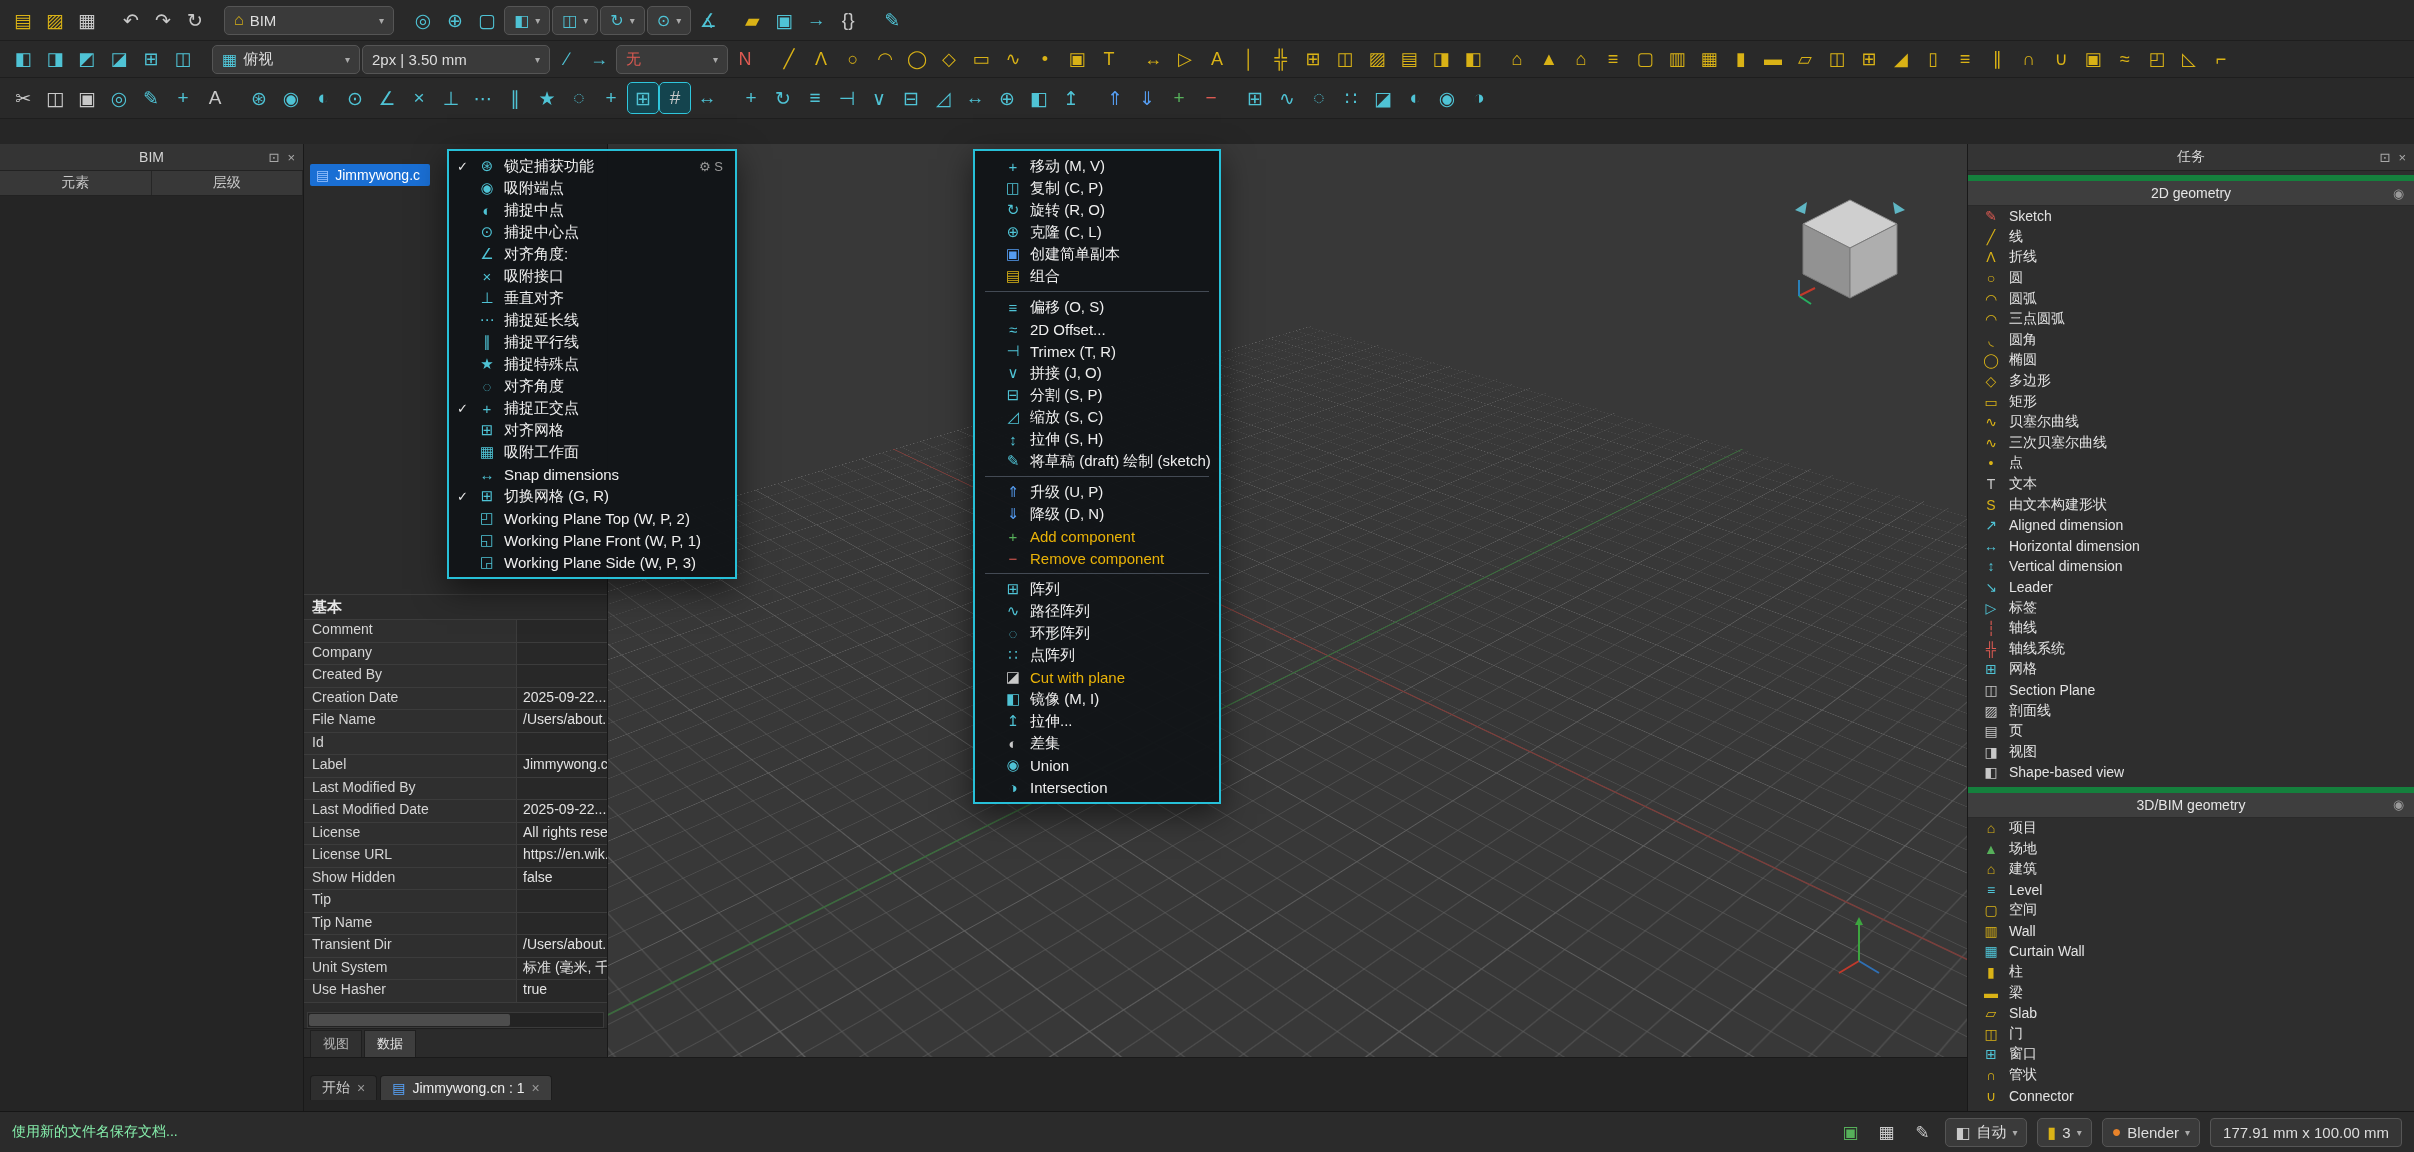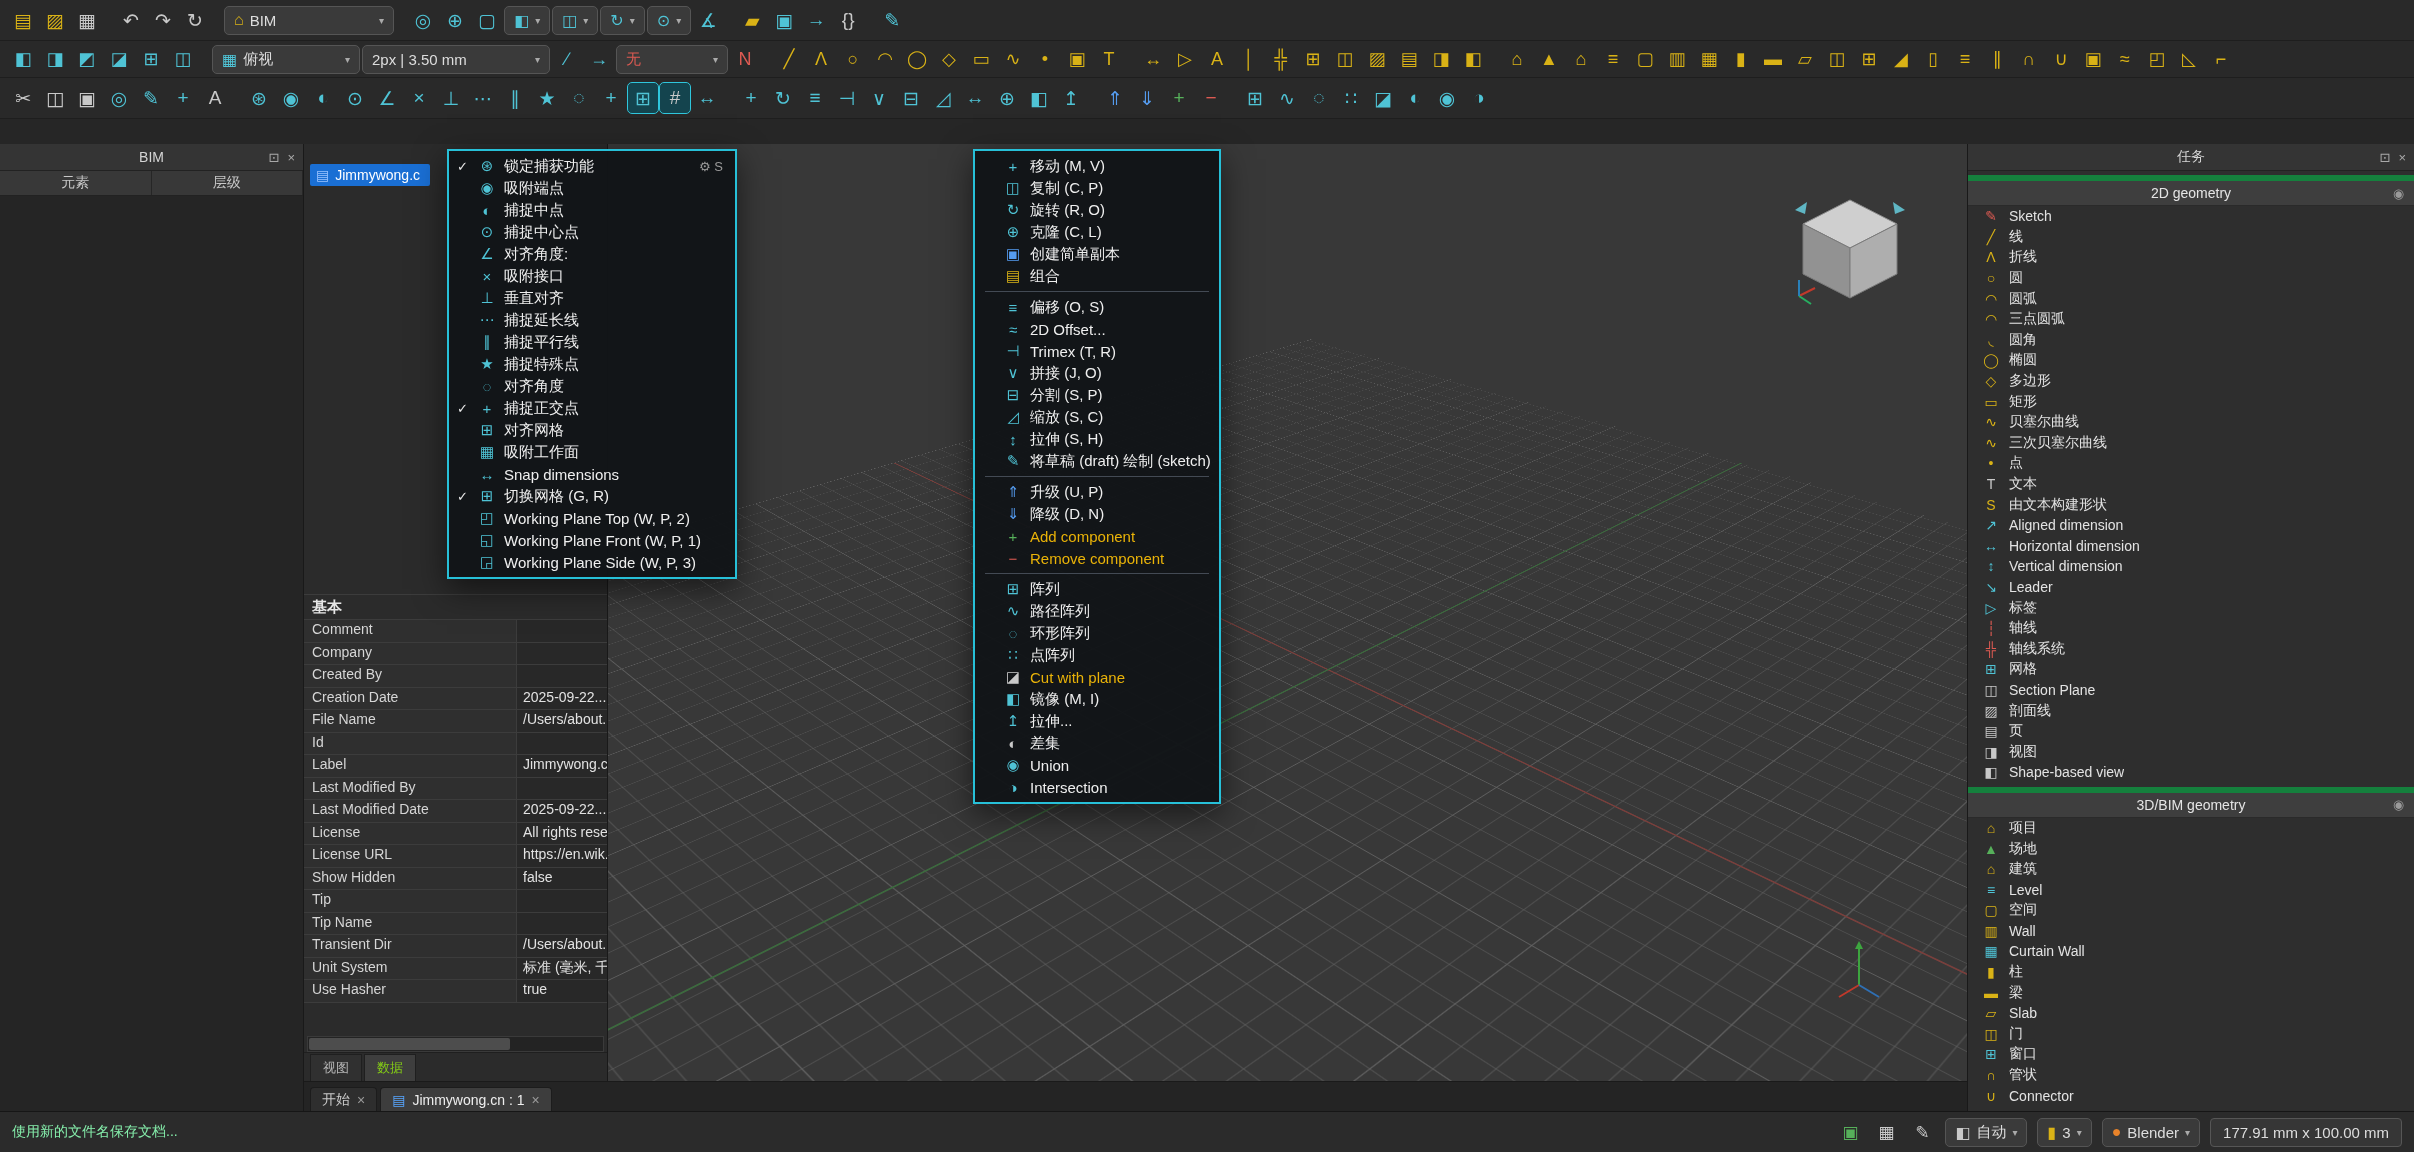--- a/index.html
+++ b/index.html
@@ -49,21 +49,21 @@
   .props-header{height:24px;display:flex;align-items:center;padding:0 8px;font-size:15px;font-weight:bold;color:#e6e6e6;border-top:1px solid #3c3c3c;}
   .ptable{border-top:1px solid #3c3c3c;}
   .prow{display:flex;height:21.5px;border-bottom:1px solid #3c3c3c;font-size:14px;overflow:hidden;}
   .pname{width:196px;flex:0 0 auto;background:#2f2f2f;color:#d6d6d6;padding:1px 8px;border-right:1px solid #3c3c3c;white-space:nowrap;overflow:hidden;}
   .pval{flex:1;color:#e2e2e2;padding:1px 6px;background:#282828;white-space:nowrap;overflow:hidden;}
   .cv-spacer{flex:1;}
   .hscroll{height:14px;margin:0 3px;background:#232323;border:1px solid #3a3a3a;position:relative;}
   .hthumb{position:absolute;left:1px;top:1px;bottom:1px;width:68%;background:#4d4d4d;border-radius:2px;}
   .cv-tabs{height:28px;display:flex;align-items:flex-end;padding:0 6px;gap:2px;border-top:1px solid #1f1f1f;}
   .cv-tab{padding:4px 12px;font-size:13px;color:#b5b5b5;background:#303030;border:1px solid #1f1f1f;border-bottom:none;}
-  .cv-tab.active{background:#3e3e3e;color:#84cc16;}
+  .cv-tab.active{background:#3e3e3e;color:#e5e5e5;}
 
   
   .center-col{flex:1;display:flex;flex-direction:column;min-width:0;}
   .center-row{flex:1;display:flex;min-height:0;}
 
   
   .viewport{flex:1;position:relative;background:#383838;overflow:hidden;perspective:1500px;}
   .vp-grid{position:absolute;left:calc(53% - 800px);top:calc(56% - 800px);width:1600px;height:1600px;opacity:.5;
     transform:rotateX(63deg) rotateZ(45deg);
     background-image:
@@ -79,21 +79,21 @@
   
   .tasks-panel{width:446px;background:#2e2e2e;border-left:1px solid #191919;display:flex;flex-direction:column;overflow:hidden;}
   .tasks-body{flex:1;overflow:hidden;}
   .section-header{height:24px;background:#3e3e3e;display:flex;align-items:center;justify-content:center;position:relative;font-size:14px;color:#e5e5e5;border-top:6px solid #15803d;border-bottom:1px solid #2a2a2a;margin-top:4px;}
   .section-header .collapse{position:absolute;right:10px;color:#9a9a9a;font-size:13px;}
   .titem{height:20.6px;display:flex;align-items:center;gap:9px;padding:0 14px;font-size:14px;color:#e3e3e3;}
   .ticon{width:18px;text-align:center;font-size:14px;flex:0 0 auto;}
   .tlabel{white-space:nowrap;overflow:hidden;}
 
   
-  .mdi-row{height:30px;background:#242424;border-top:1px solid #1a1a1a;display:flex;align-items:flex-end;padding:0 6px;gap:3px;}
+  .mdi-row{height:30px;background:#242424;border-top:1px solid #1a1a1a;display:flex;align-items:flex-end;padding:12px 6px;gap:3px;}
   .mtab{height:24px;display:flex;align-items:center;gap:7px;padding:0 11px;font-size:14px;color:#c9c9c9;background:#2e2e2e;border:1px solid #1c1c1c;border-bottom:none;border-radius:4px 4px 0 0;}
   .mtab.active{background:#3d3d3d;color:#eee;}
   .mtclose{color:#9a9a9a;font-size:14px;}
   .mtab .mticon{color:#58a6ff;}
 
   
   .statusbar{position:absolute;left:0;right:0;bottom:0;height:40px;background:#2b2b2b;border-top:1px solid #161616;display:flex;align-items:center;padding:0 12px;gap:10px;}
   .sb-left{font-size:14px;color:#86efac;white-space:nowrap;}
   .sb-spacer{flex:1;}
   .sbicon{width:26px;height:26px;display:flex;align-items:center;justify-content:center;font-size:17px;}

